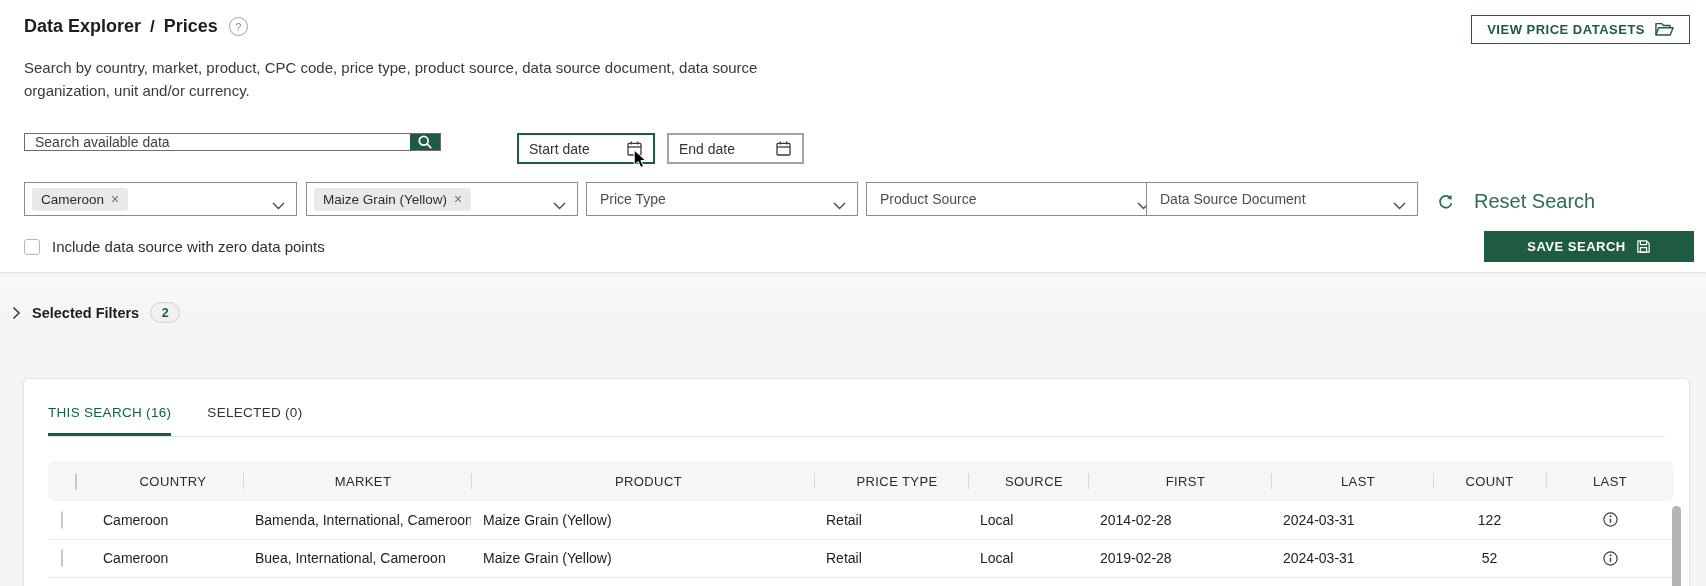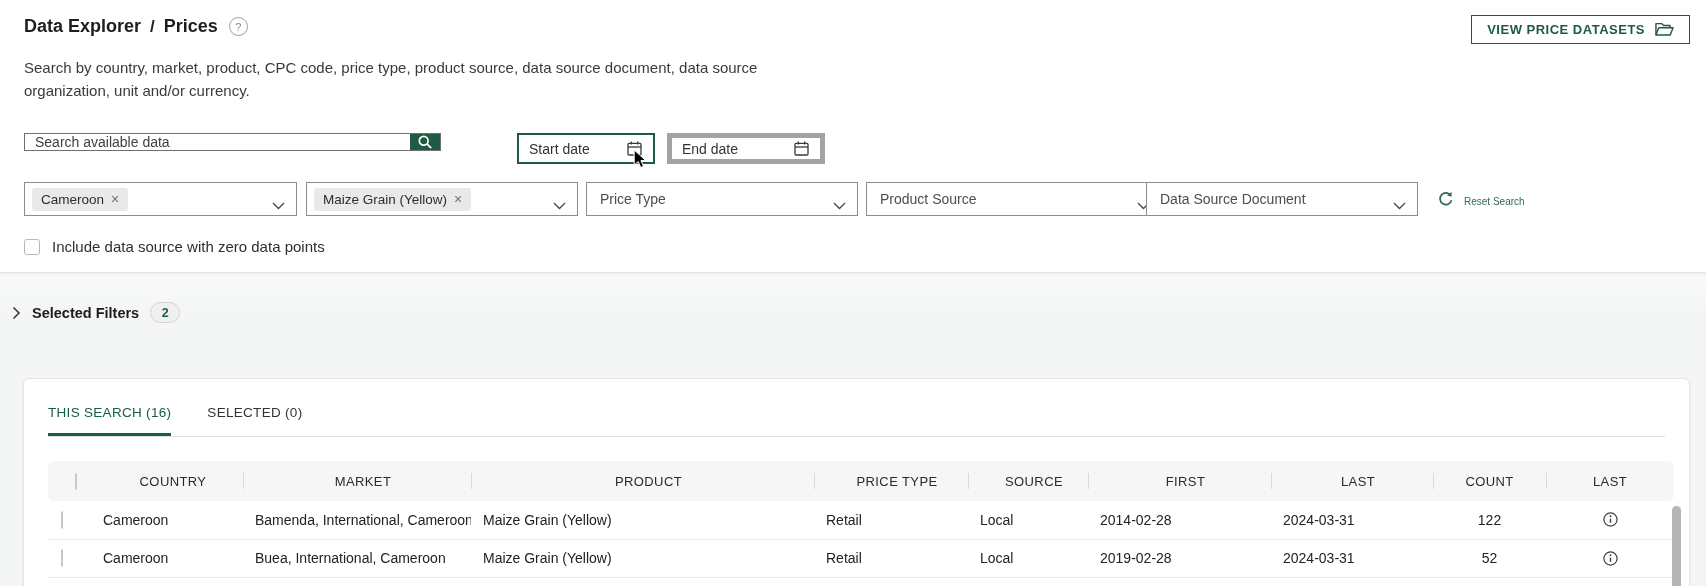--- a/index.html
+++ b/index.html
@@ -28,35 +28,35 @@
   
   .search-box{position:absolute;top:133px;left:24px;width:417px;height:18px;border:1px solid #6f6f6f;display:flex;background:#fff;}
   .search-box input{flex:1;border:none;outline:none;padding:0 10px;font-size:14px;color:#222;font-family:inherit;background:transparent;}
   .search-box input::placeholder{color:#3f3f3f;opacity:1;}
   .search-btn{width:30px;height:100%;background:var(--green);border:none;display:flex;align-items:center;justify-content:center;cursor:pointer;}
 
   .date-box{position:absolute;top:133px;height:31px;background:#fff;display:flex;align-items:center;padding:0 10px;gap:16px;}
   .date-box input{border:none;outline:none;flex:1;min-width:0;font-size:14px;color:#222;font-family:inherit;background:transparent;}
   .date-box input::placeholder{color:#333;opacity:1;}
   .date-start{left:517px;width:138px;border:2px solid var(--green);}
-  .date-end{left:667px;width:158px;border:5px solid #a3a3a3;}
+  .date-end{left:667px;width:137px;border:2px solid #a3a3a3;}
 
   
   .dd{position:absolute;top:182px;height:34px;border:1px solid #8c8c8c;background:#fff;display:flex;align-items:center;padding:0 30px 0 7px;cursor:pointer;}
   .dd .ph{font-size:14px;color:#4d4d4d;padding-left:6px;}
   .dd .chev{position:absolute;right:11px;top:13px;}
   .chip{background:#e9e9e9;border-radius:3px;padding:4px 9px;font-size:13.5px;color:#2d2d2d;display:flex;align-items:center;gap:7px;white-space:nowrap;}
   .chip .x{color:#6e6e6e;font-size:14px;line-height:1;cursor:pointer;}
   .dd1{left:24px;width:273px;}
   .dd2{left:306px;width:272px;}
   .dd3{left:586px;width:272px;}
   .dd4{left:866px;width:296px;}
   .dd5{left:1146px;width:272px;}
 
-  .reset-link{position:absolute;left:1437px;top:190px;display:flex;align-items:flex-end;gap:10px;color:var(--green-link);font-size:10px;cursor:pointer;}
+  .reset-link{position:absolute;left:1437px;top:190px;display:flex;align-items:center;gap:20px;color:var(--green-link);font-size:20px;cursor:pointer;}
 
   
   .zero-row{position:absolute;left:24px;top:238px;display:flex;align-items:center;gap:12px;}
   .cbx{width:16px;height:16px;border:1.5px solid #b9b9b9;border-radius:3px;background:#fff;flex:0 0 auto;cursor:pointer;}
   .zero-row label{font-size:15px;color:#2f2f2f;cursor:default;}
   .save-btn{position:absolute;top:231px;right:12px;width:210px;height:31px;background:var(--green);border:none;color:#fff;font-size:13px;font-weight:700;letter-spacing:.5px;display:flex;align-items:center;justify-content:center;gap:10px;cursor:pointer;}
 
   .divider{position:absolute;top:272px;left:0;right:0;height:1px;background:var(--line);}
   .lower{position:absolute;top:273px;left:0;right:0;bottom:0;background:linear-gradient(#f9fafa,#f4f5f5 40px,#f4f5f5);box-shadow:inset 0 7px 7px -7px rgba(0,0,0,.07);}
 
@@ -207,20 +207,30 @@
       </svg>
     </span>
     <span>Reset Search</span>
   </div>
 
   <div class="zero-row">
     <span class="cbx"></span>
     <label>Include data source with zero data points</label>
   </div>
 
+  <button class="save-btn">
+    <span>SAVE SEARCH</span>
+    <span style="display:flex;">
+      <svg width="15" height="15" viewBox="0 0 16 16" fill="none" stroke="#ffffff" stroke-width="1.3" stroke-linejoin="round">
+        <path d="M2 2 H11.3 L14 4.7 V14 H2 Z"></path>
+        <path d="M4.7 2 V5.9 H11.3 V2.5"></path>
+        <rect x="4.7" y="9.2" width="6.6" height="4.8"></rect>
+      </svg>
+    </span>
+  </button>
 
   <div class="divider"></div>
   <div class="lower"></div>
 
   <div class="sel-filters">
     <span style="display:flex;">
       <svg width="9" height="14" viewBox="0 0 9 14" fill="none" stroke="#3d3d3d" stroke-width="1.6">
           <path d="M1.5 1.5 L7 7 L1.5 12.5"></path>
         </svg>
     </span>

